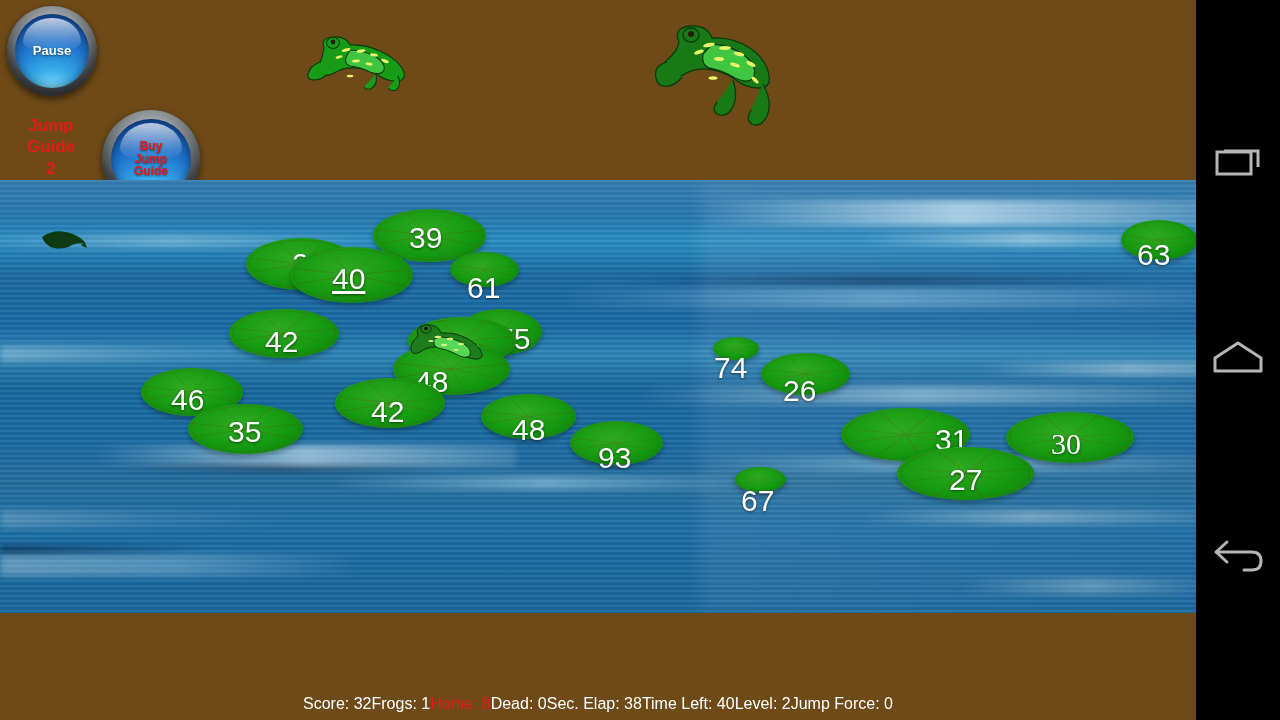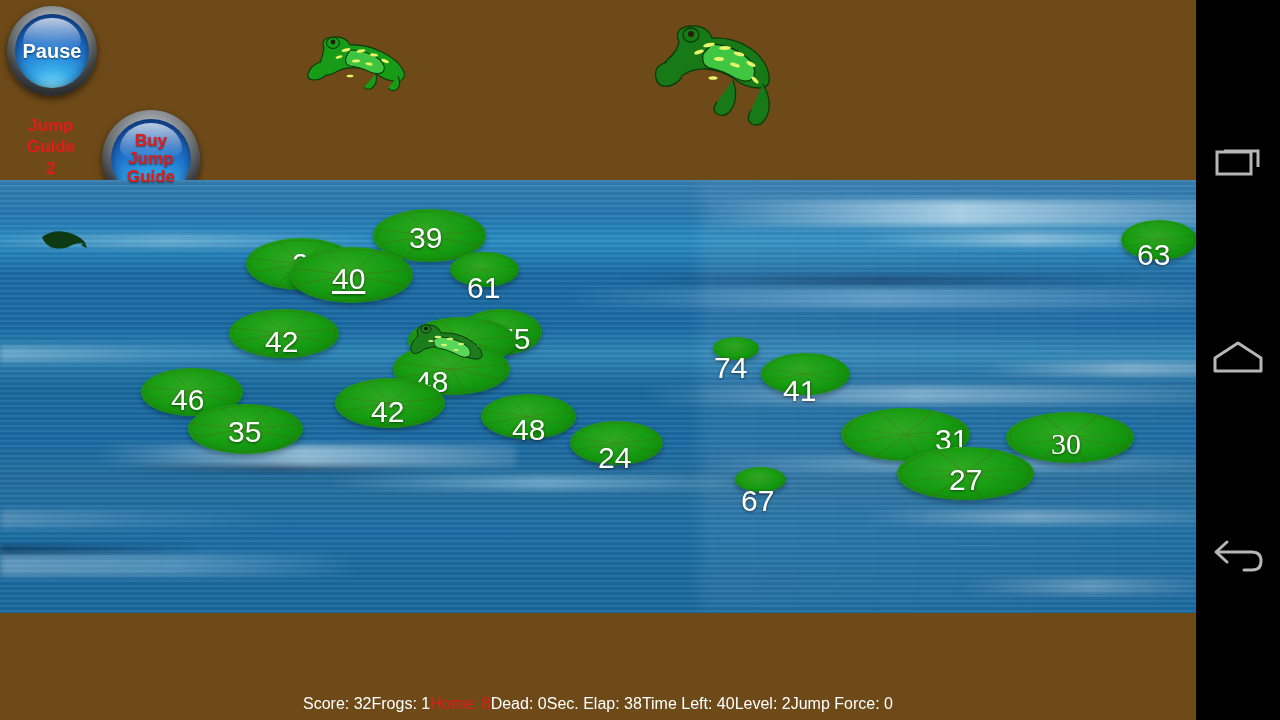--- a/index.html
+++ b/index.html
@@ -47,24 +47,24 @@
     background:linear-gradient(180deg, rgba(255,255,255,.72) 0%, rgba(255,255,255,.18) 70%, rgba(255,255,255,0) 100%);
     pointer-events:none;
   }
   .glossy .lbl{
     position:relative; z-index:3; text-align:center;
     line-height:1.05; font-weight:bold;
     text-shadow:0 1px 2px rgba(0,0,0,.55);
   }
 
   #pause-button{ left:7px; top:6px; width:90px; height:90px; }
-  #pause-button .lbl{ color:#FFFFFF; font-size:20px; }
+  #pause-button .lbl{ color:#FFFFFF; font-size:13px; }
 
   #buy-jump-guide-button{ left:102px; top:110px; width:98px; height:98px; }
-  #buy-jump-guide-button .lbl{ color:#E41B17; font-size:17px; }
+  #buy-jump-guide-button .lbl{ color:#E41B17; font-size:12px; }
 
   #jump-guide-count{
     position:absolute; left:12px; top:115px; width:78px;
     text-align:center; color:#E41B17; font-weight:bold; font-size:17px;
     line-height:1.25;
   }
 
   
   .hdr-frog{ position:absolute; }
   #frog-left{ left:306px; top:30px; width:110px; height:62px; }
@@ -455,21 +455,21 @@
                 <path d="M50 50 L6 66"></path>
                 <path d="M50 50 L30 8"></path>
                 <path d="M50 50 L72 6"></path>
                 <path d="M50 50 L98 40"></path>
                 <path d="M50 50 L94 70"></path>
                 <path d="M50 50 L62 96"></path>
                 <path d="M50 50 L26 94"></path>
                 <ellipse cx="50" cy="50" rx="47" ry="46"></ellipse>
               </g>
             </svg>
-            <span class="num" style="left: 28px; top: 20px;">24</span>
+            <span class="num" style="left: 28px; top: 20px;">93</span>
           </div>
           <div class="lilypad" style="left: 713px; top: 157px; width: 46px; height: 23px;">
             <svg class="veins" viewBox="0 0 100 100" preserveAspectRatio="none">
               <g stroke="#7a3b10" stroke-width="0.8" fill="none" opacity="0.8">
                 <path d="M50 50 L2 38"></path>
                 <path d="M50 50 L6 66"></path>
                 <path d="M50 50 L30 8"></path>
                 <path d="M50 50 L72 6"></path>
                 <path d="M50 50 L98 40"></path>
                 <path d="M50 50 L94 70"></path>
@@ -487,21 +487,21 @@
                 <path d="M50 50 L6 66"></path>
                 <path d="M50 50 L30 8"></path>
                 <path d="M50 50 L72 6"></path>
                 <path d="M50 50 L98 40"></path>
                 <path d="M50 50 L94 70"></path>
                 <path d="M50 50 L62 96"></path>
                 <path d="M50 50 L26 94"></path>
                 <ellipse cx="50" cy="50" rx="47" ry="46"></ellipse>
               </g>
             </svg>
-            <span class="num" style="left: 22px; top: 21px;">41</span>
+            <span class="num" style="left: 22px; top: 21px;">26</span>
           </div>
           <div class="lilypad" style="left: 841px; top: 228px; width: 129px; height: 53px;">
             <svg class="veins" viewBox="0 0 100 100" preserveAspectRatio="none">
               <g stroke="#7a3b10" stroke-width="0.8" fill="none" opacity="0.8">
                 <path d="M50 50 L2 38"></path>
                 <path d="M50 50 L6 66"></path>
                 <path d="M50 50 L30 8"></path>
                 <path d="M50 50 L72 6"></path>
                 <path d="M50 50 L98 40"></path>
                 <path d="M50 50 L94 70"></path>

